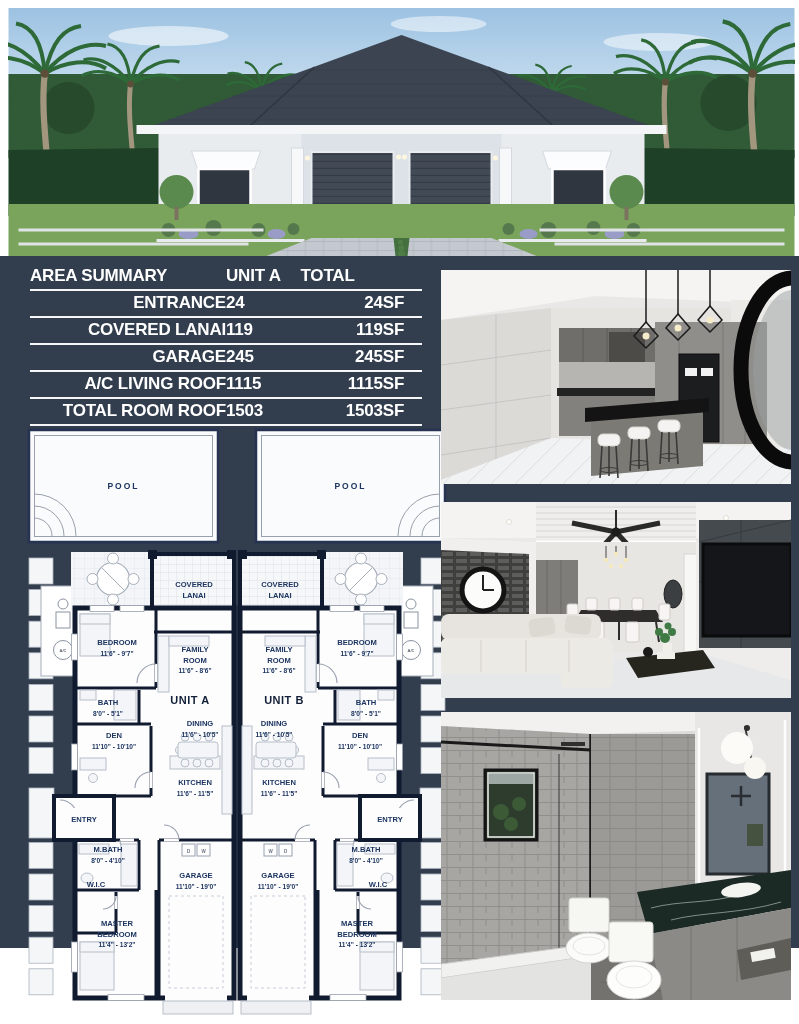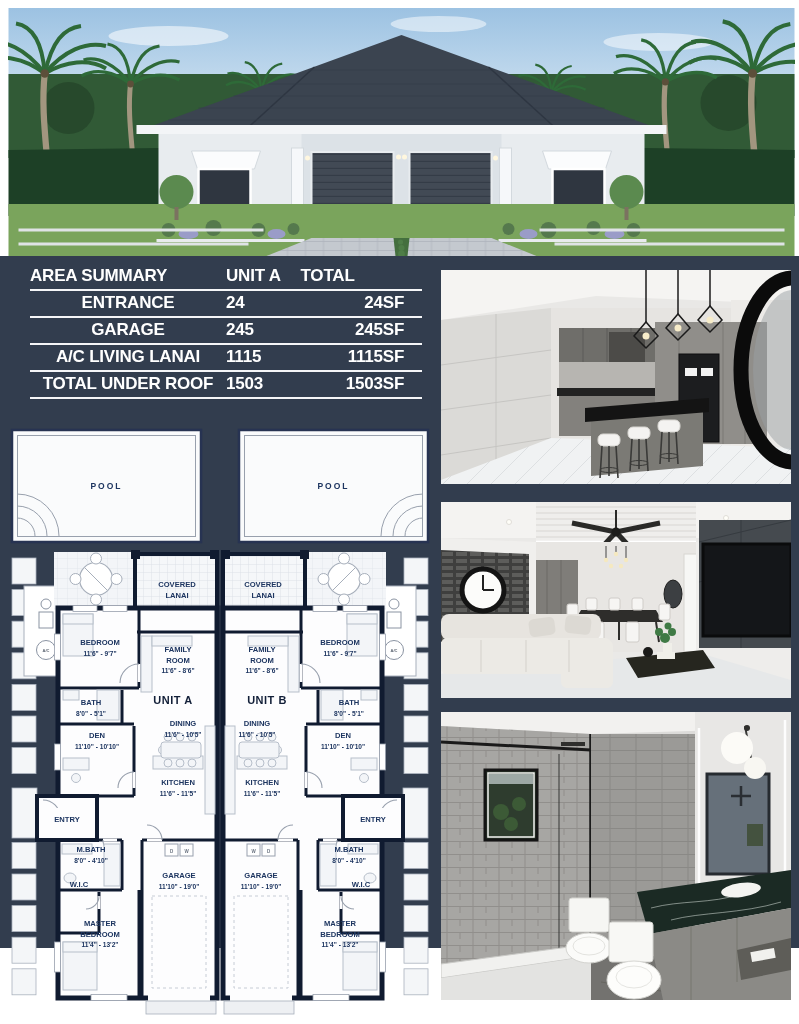--- a/index.html
+++ b/index.html
@@ -6,26 +6,26 @@
   body{width:799px;height:1024px;position:relative;background:#ffffff;overflow:hidden;
        font-family:"Liberation Sans",sans-serif;}
   .photo{position:absolute;left:8px;top:8px;width:787px;height:248px;overflow:hidden;}
   .panel{position:absolute;left:0;top:256px;width:799px;height:692px;background:#323d4e;}
   
   .area-table-wrap{position:absolute;left:30px;top:8px;width:392px;}
   table.area{width:100%;border-collapse:collapse;color:#fff;font-weight:bold;
              font-size:17px;letter-spacing:-0.2px;}
   table.area th,table.area td{border-bottom:2px solid #f5f6f8;padding:2px 0 3px;white-space:nowrap;}
   table.area th{text-align:left;}
-  .col-label{width:50%;text-align:center;}
+  .col-label{width:50%;text-align:right;}
   .col-a{width:19%;text-align:left;}
   .col-b{width:21%;text-align:right;}
   .col-sf{width:10%;}
   
-  .plan-wrap{position:absolute;left:7px;top:172px;width:426px;height:588px;}
+  .plan-wrap{position:absolute;left:24px;top:172px;width:426px;height:588px;}
   .t-room{font:bold 7.6px "Liberation Sans",sans-serif;fill:#1d3560;text-anchor:middle;}
   .t-dim{font:bold 6.6px "Liberation Sans",sans-serif;fill:#1d3560;text-anchor:middle;}
   .t-pool{font:bold 8.5px "Liberation Sans",sans-serif;fill:#1d3560;text-anchor:middle;letter-spacing:2px;}
   .t-unit{font:bold 11px "Liberation Sans",sans-serif;fill:#121f38;text-anchor:middle;letter-spacing:.5px;}
   .t-ac{font:bold 4px "Liberation Sans",sans-serif;fill:#5a6370;text-anchor:middle;}
   .t-wd{font:bold 4.5px "Liberation Sans",sans-serif;fill:#6a7380;text-anchor:middle;}
   
   .interior{position:absolute;width:350px;overflow:hidden;}
   .ph-kitchen{left:441px;top:14px;height:214px;}
   .ph-living{left:441px;top:246px;height:196px;}
@@ -158,33 +158,39 @@
         </tr>
       </thead>
       <tbody>
           <tr>
             <td class="col-label">ENTRANCE</td>
             <td class="col-a">24</td>
             <td class="col-b">24</td>
             <td class="col-sf">SF</td>
           </tr>
           <tr>
+            <td class="col-label">COVERED LANAI</td>
+            <td class="col-a">119</td>
+            <td class="col-b">119</td>
+            <td class="col-sf">SF</td>
+          </tr>
+          <tr>
             <td class="col-label">GARAGE</td>
             <td class="col-a">245</td>
             <td class="col-b">245</td>
             <td class="col-sf">SF</td>
           </tr>
           <tr>
-            <td class="col-label">A/C LIVING LANAI</td>
+            <td class="col-label">A/C LIVING ROOF</td>
             <td class="col-a">1115</td>
             <td class="col-b">1115</td>
             <td class="col-sf">SF</td>
           </tr>
           <tr>
-            <td class="col-label">TOTAL UNDER ROOF</td>
+            <td class="col-label">TOTAL ROOM ROOF</td>
             <td class="col-a">1503</td>
             <td class="col-b">1503</td>
             <td class="col-sf">SF</td>
           </tr>
         </tbody>
     </table>
   </div>
 
   <div class="plan-wrap">
   <svg width="426" height="588" viewBox="0 0 426 588">

